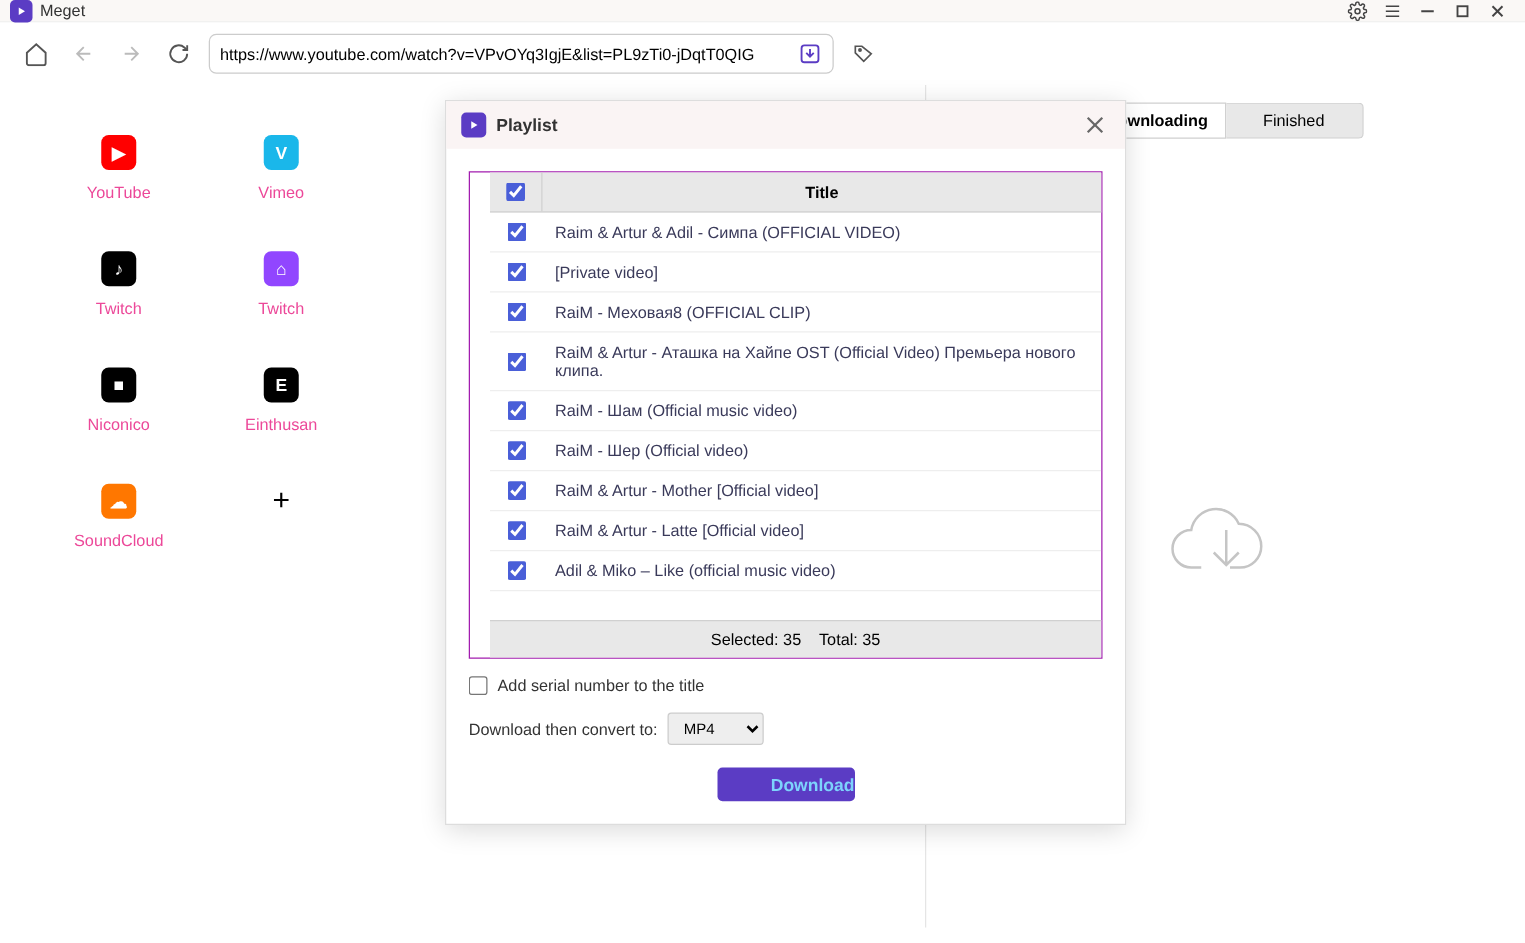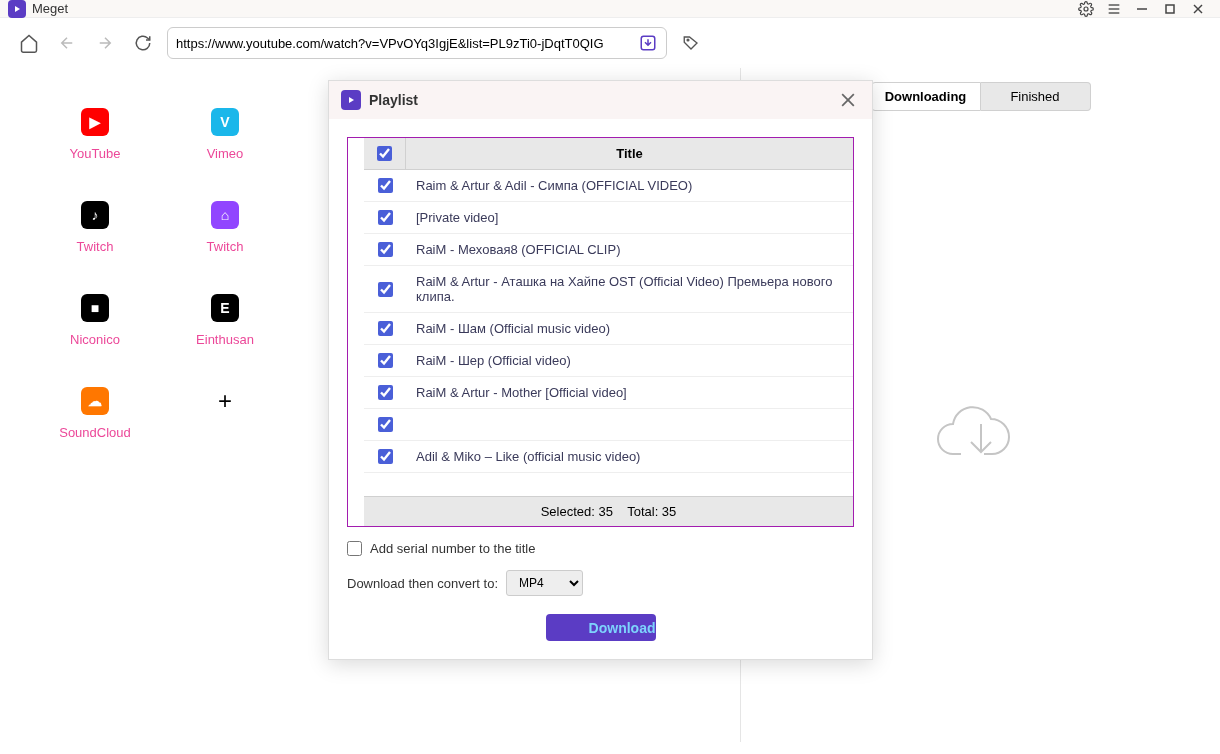--- a/index.html
+++ b/index.html
@@ -45,21 +45,21 @@
 .bottom-settings .row { display: flex; align-items: center; gap: 8px; margin-bottom: 10px; }
 .bottom-settings .row:last-child { margin-bottom: 0; }
 .bottom-settings label { width: 110px; }
 .bottom-settings select, .bottom-settings .path-box { height: 24px; border: 1px solid #ccc; border-radius: 3px; font-size: 12px; padding: 0 6px; background: #f3f3f3; }
 .bottom-settings select { width: 90px; }
 .bottom-settings .path-box { width: 160px; background: #fff; line-height: 22px; overflow: hidden; white-space: nowrap; }
 .bottom-settings .change-btn { height: 24px; border: 1px solid #ccc; border-radius: 3px; background: #f3f3f3; font-size: 12px; padding: 0 8px; cursor: pointer; }
 .bottom-settings .folder-icon { width: 18px; height: 18px; color: #555; }
 
 
-.modal { position: absolute; left: 328px; top: 80px; width: 545px; height: 580px; background: #fff; border: 1px solid #ddd; box-shadow: 0 4px 20px rgba(0,0,0,0.15); display: flex; flex-direction: column; z-index: 10; }
+.modal { position: absolute; left: 356px; top: 80px; width: 545px; height: 580px; background: #fff; border: 1px solid #ddd; box-shadow: 0 4px 20px rgba(0,0,0,0.15); display: flex; flex-direction: column; z-index: 10; }
 .modal-header { height: 38px; background: #faf4f4; display: flex; align-items: center; padding: 0 12px; }
 .modal-header .mlogo { width: 20px; height: 20px; background: #5b3cc4; border-radius: 4px; display: flex; align-items: center; justify-content: center; margin-right: 8px; }
 .modal-header .mtitle { font-size: 14px; font-weight: 600; color: #333; }
 .modal-header .close { margin-left: auto; cursor: pointer; color: #666; width: 24px; height: 24px; display: flex; align-items: center; justify-content: center; }
 .modal-body { flex: 1; padding: 18px; display: flex; flex-direction: column; overflow: hidden; }
 .table-wrap { border: 1px solid #a21caf; flex: 0 0 auto; display: flex; flex-direction: column; height: 390px; padding-left: 16px; }
 .table-head { display: flex; background: #e8e8e8; border-bottom: 1px solid #d0d0d0; }
 .th-check { width: 42px; display: flex; align-items: center; justify-content: center; padding: 8px 0; border-right: 1px solid #d0d0d0; }
 .th-title { flex: 1; text-align: center; padding: 8px 0; font-weight: 600; font-size: 13px; }
 .table-body { flex: 1; overflow-y: auto; position: relative; }
@@ -272,20 +272,21 @@
           <div class="trow">
             <div class="td-check">
               <input type="checkbox" class="cb" checked="" style="">
             </div>
             <div class="td-title">RaiM &amp; Artur - Mother [Official video]</div>
           </div>
           <div class="trow">
             <div class="td-check">
               <input type="checkbox" class="cb" checked="" style="">
             </div>
+            <div class="td-title">RaiM &amp; Artur - Latte [Official video]</div>
           </div>
           <div class="trow">
             <div class="td-check">
               <input type="checkbox" class="cb" checked="" style="">
             </div>
             <div class="td-title">Adil &amp; Miko – Like (official music video)</div>
           </div>
         </div>
       <div class="table-foot">
         <span>Selected: 35</span>&nbsp;&nbsp;&nbsp;

